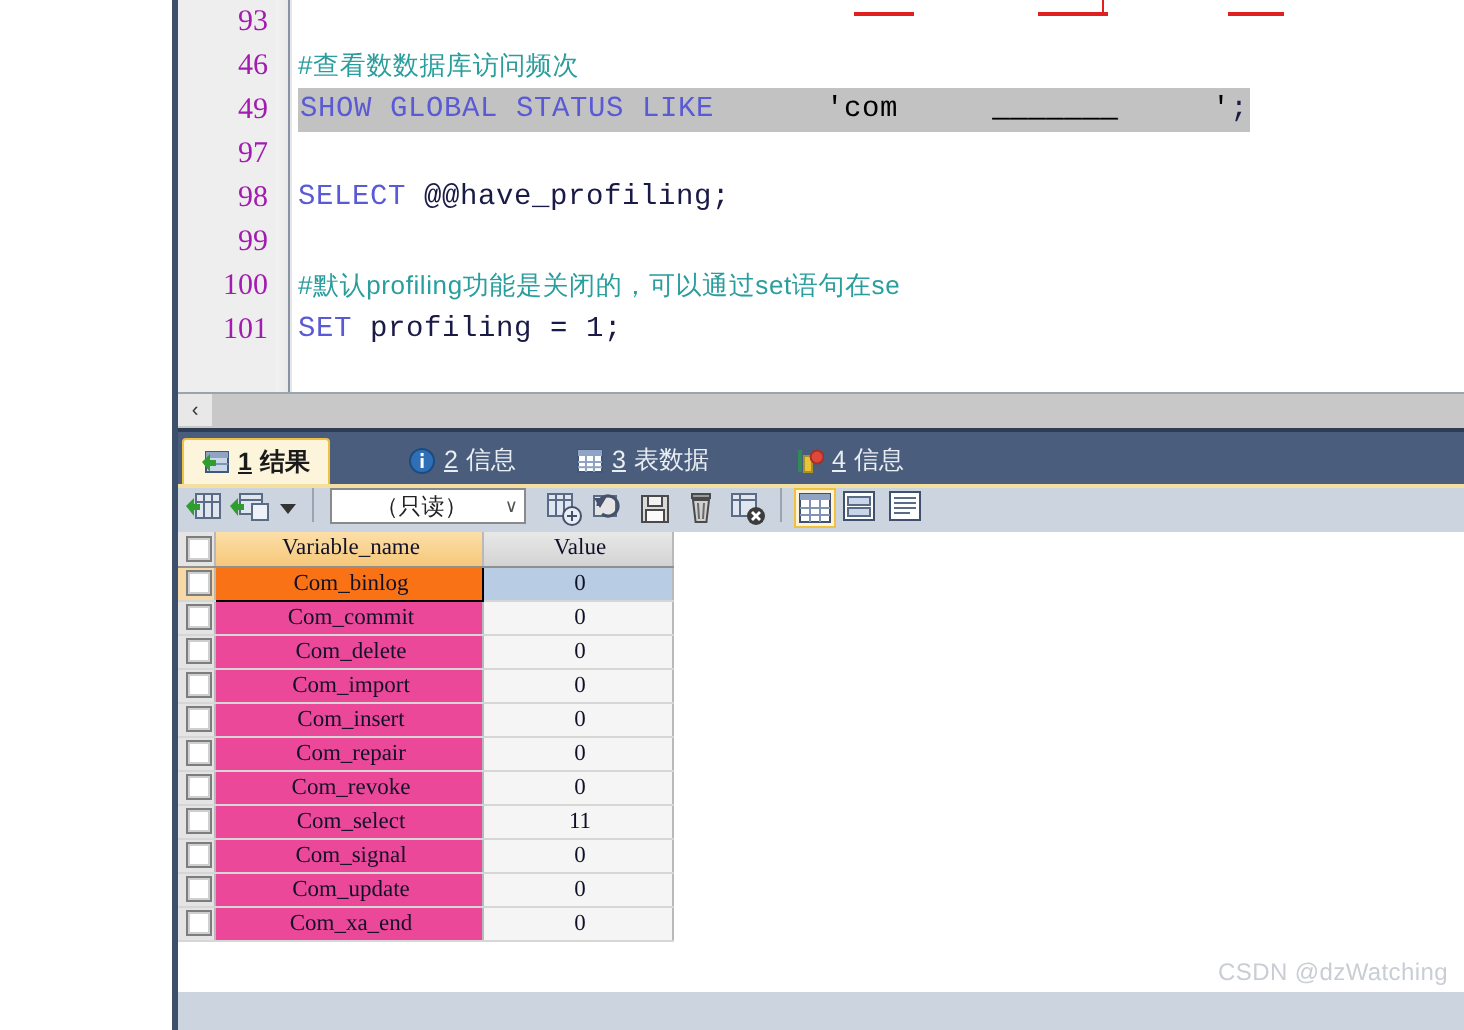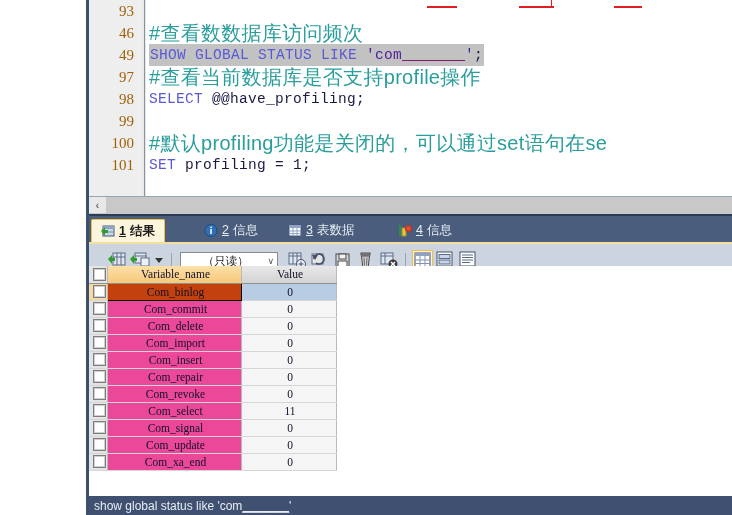--- a/index.html
+++ b/index.html
@@ -19,26 +19,26 @@
   
   .editor{position:absolute;left:89px;top:0;right:0;height:196px;background:#ffffff;overflow:hidden;}
   .gutter{position:absolute;left:0;top:0;width:49px;height:196px;background:#eeeeee;}
   .gutter-sep{position:absolute;left:49px;top:0;width:8px;height:196px;
      background:linear-gradient(to right,#f2f2f2,#e6e6e6);}
   .gutter-line{position:absolute;left:55px;top:0;width:1px;height:196px;background:#8793a5;}
 
   .code-rows{position:absolute;left:0;top:0;right:0;height:196px;}
   .crow{position:relative;height:22px;line-height:22px;white-space:nowrap;}
   .lnum{position:absolute;left:0;width:45px;text-align:right;
-     font-family:"Liberation Serif","DejaVu Serif",serif;font-size:15px;color:#a16207;}
+     font-family:"Liberation Serif","DejaVu Serif",serif;font-size:15px;color:#a21caf;}
   .ctext{position:absolute;left:60px;font-family:"Liberation Mono","DejaVu Sans Mono",monospace;
      font-size:14.5px;letter-spacing:.3px;}
   .kw{color:#5a5ad6;}
-  .cmt{color:#2a9d9d;font-family:"Liberation Sans","DejaVu Sans",sans-serif;font-size:20px;margin-top:40px;}
-  .str{color:#4c1d95;}
+  .cmt{color:#2a9d9d;font-family:"Liberation Sans","DejaVu Sans",sans-serif;font-size:13px;margin-top:40px;}
+  .str{color:#000000;margin-left:47px;}
   .plain{color:#1a1a46;}
   .sel-line{background:#c2c2c2;display:inline-block;padding:0 1px;}
   .und{text-decoration:underline;text-decoration-color:#e02020;}
   .topstub{position:absolute;left:0;top:0;right:0;height:8px;}
   .stub{position:absolute;height:2px;background:#e02020;top:6px;}
   .stubtick{position:absolute;width:1px;height:7px;background:#e02020;top:0;}
 
   
   .hscroll{position:absolute;left:89px;top:196px;right:0;height:17px;background:#c8c8c8;border-top:1px solid #9aa3b0;}
   .hs-arrow{position:absolute;left:0;top:0;width:17px;height:16px;background:#e8e8e8;
@@ -48,21 +48,21 @@
   .results{position:absolute;left:89px;top:214px;right:0;bottom:0;background:#ccd4e0;}
   .tabbar{position:relative;height:26px;background:#4a5d7c;border-top:2px solid #2e3d56;}
   .tab{position:absolute;top:2px;height:24px;display:flex;align-items:center;gap:4px;
      padding:0 9px;box-sizing:border-box;color:#e9edf4;font-size:12.5px;white-space:nowrap;}
   .tab.active{background:#fdf4dc;color:#1a1a1a;border:1px solid #f0c040;border-bottom:none;
      border-radius:2px 2px 0 0;font-weight:bold;top:3px;height:23px;}
   .tab u{text-decoration:underline;}
   .tabicon{width:14px;height:13px;display:inline-block;position:relative;flex:none;}
 
   .toolbar{position:relative;height:26px;background:#ccd4e0;border-top:2px solid #f3dfa0;
-     display:flex;align-items:flex-end;padding-left:18px;gap:2px;}
+     display:flex;align-items:flex-start;padding-left:3px;gap:2px;}
   .tbtn{width:21px;height:20px;position:relative;flex:none;}
   .tsep{width:1px;height:17px;background:#9aa3b0;margin:0 4px;flex:none;}
   .combo{width:98px;height:18px;background:#ffffff;border:1px solid #8a8a8a;
      display:flex;align-items:center;justify-content:space-between;padding:0 3px;
      box-sizing:border-box;font-size:11.5px;color:#222;margin-left:2px;}
   .combo .cv{flex:1;text-align:center;}
   .caret{color:#555;font-size:9px;}
   .tbtn.sel{border:1px solid #f0c040;background:#fdf3d8;box-sizing:border-box;}
 
   
@@ -73,21 +73,21 @@
      color:#101028;border-right:1px solid #b9b9b9;border-bottom:1px solid #d6d6d6;
      white-space:nowrap;overflow:hidden;text-align:center;}
   .grid th{font-weight:normal;border-bottom:1px solid #909090;}
   .ck-col{width:18px;background:#e4e4e4;padding:0;text-align:center;border-right:1px solid #b9b9b9;}
   .ck{width:11px;height:11px;border:1px solid #7d7d7d;background:#fff;
      display:inline-block;box-shadow:inset 0 0 0 1px #cfcfcf;vertical-align:middle;}
   .th-name{width:134px;background:linear-gradient(to bottom,#fcdfa8,#f6c87a);}
   .th-val{width:95px;background:linear-gradient(to bottom,#e8e8e8,#d3d3d3);}
   .c-name{width:134px;background:#ec4899;}
   .c-val{width:95px;background:#f5f5f5;}
-  tr.sel .c-name{background:#c2410c;border:1px solid #000;margin-top:44px;}
+  tr.sel .c-name{background:#f97316;border:1px solid #000;margin-top:44px;}
   tr.sel .c-val{background:#b8cce4;}
   tr.sel .ck-col{background:#f6d9a6;}
 
   
   .statusbar{position:absolute;left:0;right:0;bottom:0;height:19px;background:#3f5070;
      color:#e8edf5;font-size:12px;display:flex;align-items:center;padding-left:5px;}
   .sb-q{font-family:"Liberation Sans","DejaVu Sans",sans-serif;}
   .sb-u{text-decoration:underline;}
   .watermark{position:absolute;right:8px;bottom:22px;color:#c9cdd4;font-size:12px;
      letter-spacing:.2px;}
@@ -120,21 +120,20 @@
         <div class="crow">
           <div class="lnum">46</div>
           <div class="ctext"><span><span class="cmt">#查看数数据库访问频次</span></span></div>
         </div>
         <div class="crow">
           <div class="lnum">49</div>
           <div class="ctext"><span class="sel-line"><span class="kw">SHOW GLOBAL STATUS LIKE </span><span class="str">'com</span><span class="str und">_______</span><span class="str">'</span><span class="plain">;</span></span></div>
         </div>
         <div class="crow">
           <div class="lnum">97</div>
-          <div class="ctext"><span><span class="cmt">#查看当前数据库是否支持profile操作</span></span></div>
         </div>
         <div class="crow">
           <div class="lnum">98</div>
           <div class="ctext"><span><span class="kw">SELECT </span><span class="plain">@@have_profiling;</span></span></div>
         </div>
         <div class="crow">
           <div class="lnum">99</div>
           <div class="ctext"><span></span></div>
         </div>
         <div class="crow">
@@ -364,20 +363,16 @@
             </tr>
             <tr class="">
               <td class="ck-col"><span class="ck"></span></td>
               <td class="c-name">Com_xa_end</td>
               <td class="c-val">0</td>
             </tr>
           </tbody>
       </table>
     </div>
 
-
-    <div class="statusbar">
-      <span class="sb-q">show global status like 'com</span>
-        <span class="sb-q sb-u">_______</span>
-        <span class="sb-q">'</span>
-    </div>
+    <div class="watermark">CSDN @dzWatching</div>
+
   </div>
 </div>
 
 </body></html>

